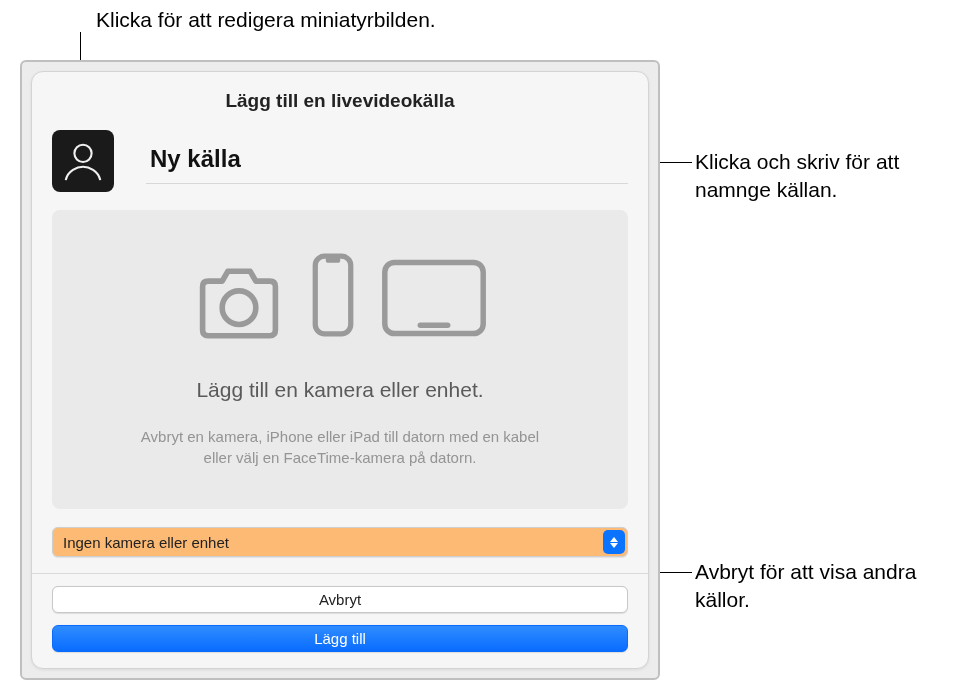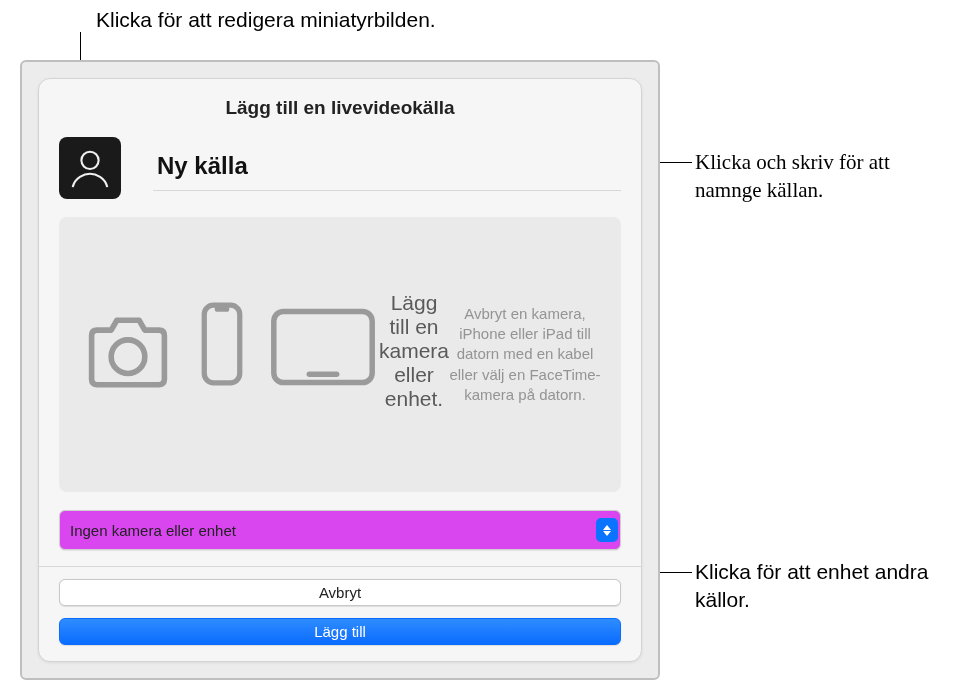--- a/index.html
+++ b/index.html
@@ -26,21 +26,21 @@
     }
     .dialog-frame {
       position: absolute;
       left: 20px;
       top: 60px;
       width: 640px;
       height: 620px;
       border: 2px solid #bfbfbf;
       border-radius: 6px;
       background: #ececec;
-      padding: 16px;
+      padding: 9px;
     }
     .dialog-inner {
       width: 100%;
       height: 100%;
       background: #f6f6f6;
       border: 1px solid #d4d4d4;
       border-radius: 12px;
       padding: 18px 20px 16px 20px;
       display: flex;
       flex-direction: column;
@@ -85,25 +85,26 @@
       border-bottom: 1px solid #d8d8d8;
       background: transparent;
       padding: 6px 4px 10px 4px;
       outline: none;
     }
     .preview-area {
       background: #eaeaea;
       border-radius: 8px;
       flex: 1;
       display: flex;
-      flex-direction: row;
+      flex-direction: column;
       align-items: center;
       justify-content: center;
       padding: 20px;
       text-align: center;
+      gap: 17px;
     }
     .device-icons {
       display: flex;
       align-items: flex-end;
       gap: 22px;
       margin-bottom: 22px;
     }
     .device-icons svg {
       stroke: #9a9a9a;
       fill: none;
@@ -121,25 +122,25 @@
       font-size: 15px;
       color: #949494;
       line-height: 1.35;
       max-width: 420px;
     }
     .dropdown {
       margin-top: 18px;
       display: flex;
       align-items: center;
       justify-content: space-between;
-      background: #d946ef;
+      background: #fdba74;
       border: 1px solid #cfcfcf;
       border-radius: 6px;
       padding: 0 0 0 10px;
-      height: 40px;
+      height: 30px;
       font-size: 15px;
       color: #222;
       box-shadow: 0 0.5px 1px rgba(0,0,0,0.08);
     }
     .dropdown-arrows {
       width: 22px;
       height: 24px;
       background: #0a73ff;
       border-radius: 5px;
       display: flex;
@@ -180,24 +181,24 @@
       border: 1px solid #0a6cff;
       color: #fff;
     }
   </style>
 </head>
 <body>
 
 <div class="callout" style="left:96px; top:6px;">Klicka för att redigera miniatyrbilden.</div>
 <div class="callout-line" style="left:80px; top:32px; width:1px; height:105px;"></div>
 
-<div class="callout" style="left:695px; top:148px; width:260px;font-family:Liberation Serif, serif;">Klicka och skriv för att namnge källan.</div>
+<div class="callout" style="left:695px; top:148px; width:260px;">Klicka och skriv för att namnge källan.</div>
 <div class="callout-line" style="left:590px; top:162px; width:102px; height:1px;"></div>
 
-<div class="callout" style="left:695px; top:558px; width:240px;">Klicka för att enhet andra källor.</div>
+<div class="callout" style="left:695px; top:558px; width:240px;">Avbryt för att visa andra källor.</div>
 <div class="callout-line" style="left:620px; top:572px; width:72px; height:1px;"></div>
 
 <div class="dialog-frame">
   <div class="dialog-inner">
 
     <div class="dialog-title">Lägg till en livevideokälla</div>
 
     <div class="header-row">
       <div class="thumb-icon">
         <svg viewBox="0 0 48 48">

